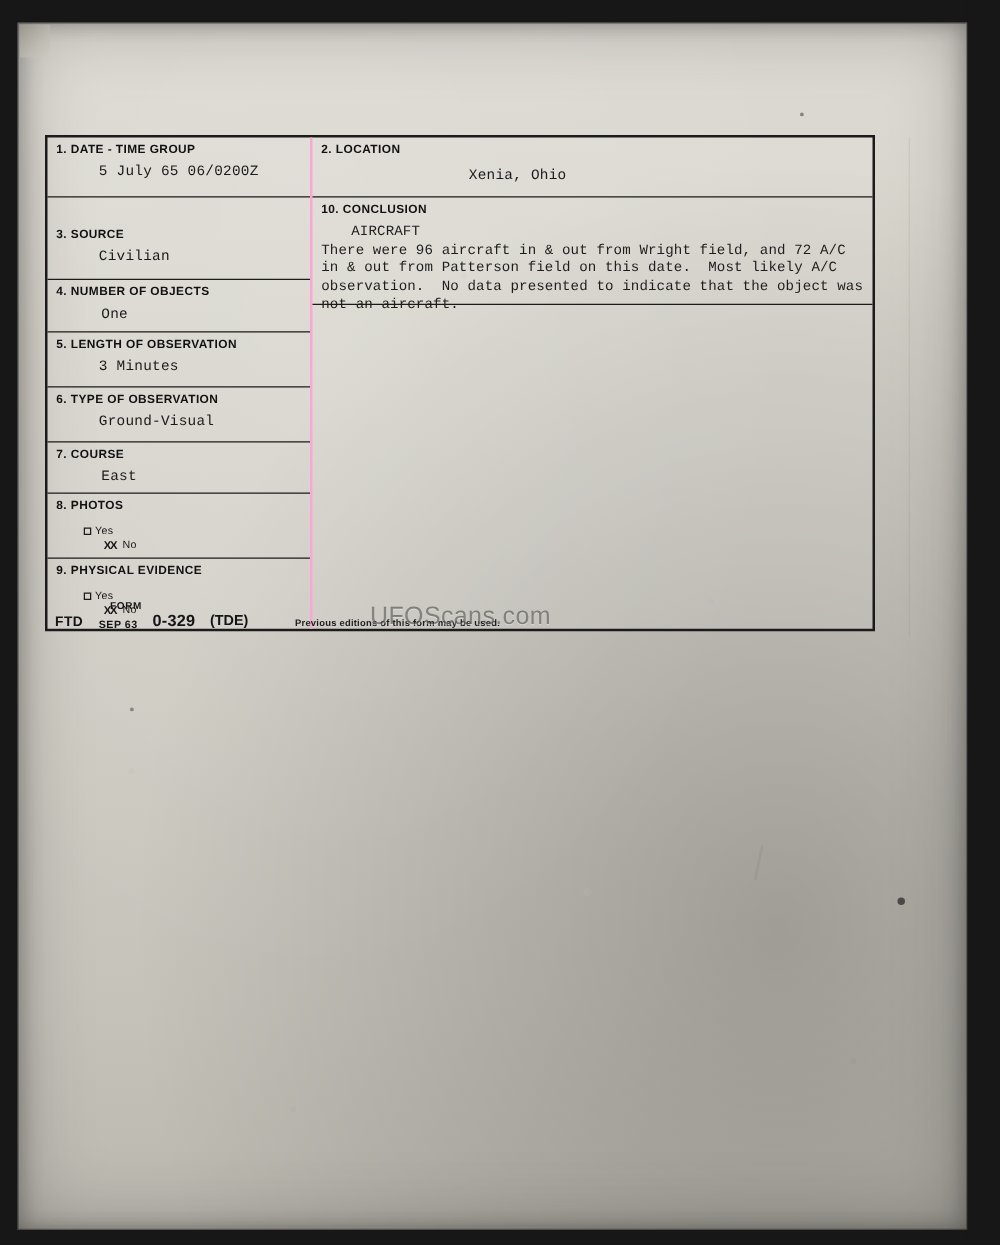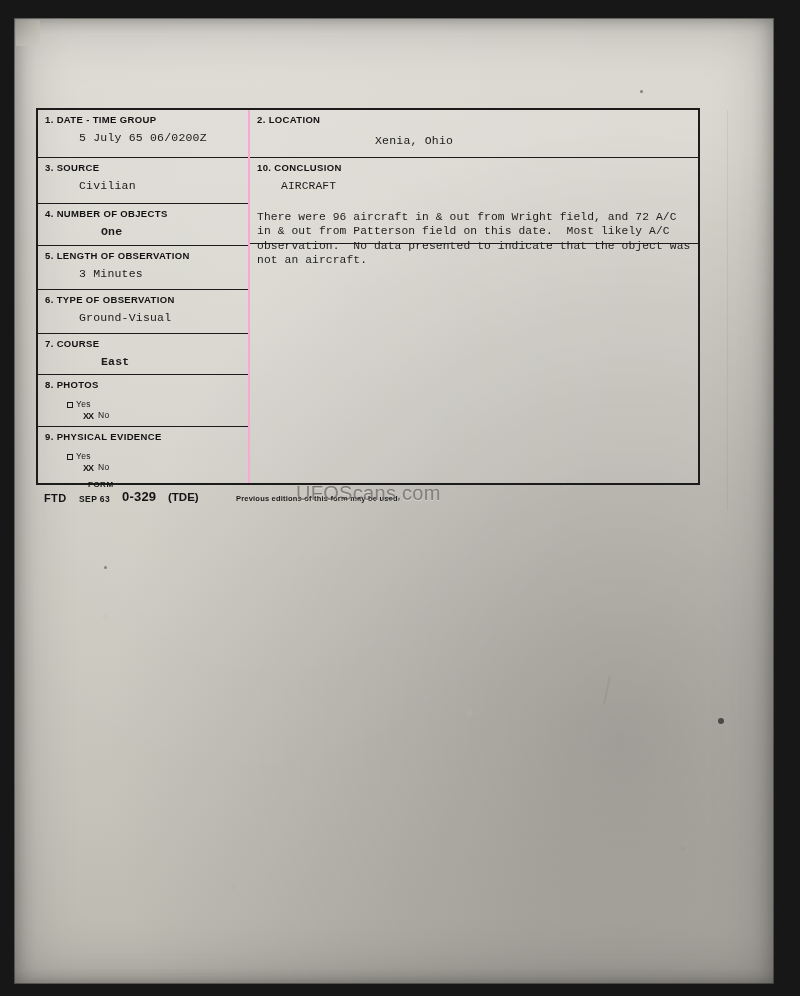--- a/index.html
+++ b/index.html
@@ -121,21 +121,21 @@
   }
   .val {
     font-family: "Liberation Mono", monospace;
     font-size: 11.5px;
     color: #1a1a1a;
     margin-top: 6px;
     margin-left: 34px;
     letter-spacing: .2px;
   }
   .val.indent-sm { }
-  .val.indent-lg { margin-left: 56px; font-weight: bold; }
+  .val.indent-lg { margin-left: 36px; }
 
   .body-text {
     font-family: "Liberation Mono", monospace;
     font-size: 11.3px;
     line-height: 14.6px;
     color: #1d1d1d;
     margin-top: 3px;
     letter-spacing: .1px;
     white-space: pre-wrap;
   }
@@ -163,21 +163,21 @@
     font-weight: bold;
     font-size: 9px;
     line-height: 8px;
     letter-spacing: -1px;
     margin-left: 16px;
   }
   .chk-label { letter-spacing: .3px; }
 
   
   .h-datetime { height: 48px; }
-  .h-source   { height: 46px; }
+  .h-source   { height: 46px; margin-top: 20px; }
   .h-numobj   { height: 42px; }
   .h-length   { height: 44px; }
   .h-type     { height: 44px; }
   .h-course   { height: 41px; }
   .h-photos   { height: 52px; }
   .h-phys     { height: 56px; }
   .h-location { height: 48px; }
   .h-concl    { height: 86px; }
   .h-brief    { height: 239px; }
 
@@ -376,21 +376,21 @@
           </div>
           <div class="val" style="margin-left:118px; margin-top:9px;" data-name="field-value-location">Xenia, Ohio</div>
         </div>
 
         <div class="cell h-concl" data-name="field-conclusion">
           <div class="lbl" data-name="field-label">
             <span data-name="field-number">10.</span>
             <span data-name="field-label-text">CONCLUSION</span>
           </div>
           <div class="body-text" style="margin-top:6px;" data-name="conclusion-heading">AIRCRAFT</div>
-          <div class="body-text" style="margin-top:16px; margin-left:0;" data-name="conclusion-text">There were 96 aircraft in &amp; out from Wright field, and 72 A/C
+          <div class="body-text" style="margin-top:0px; margin-left:0;" data-name="conclusion-text">There were 96 aircraft in &amp; out from Wright field, and 72 A/C
 in &amp; out from Patterson field on this date.  Most likely A/C
 observation.  No data presented to indicate that the object was
 not an aircraft.</div>
         </div>
 
 
       </div>
     </div>
   </div>
 

